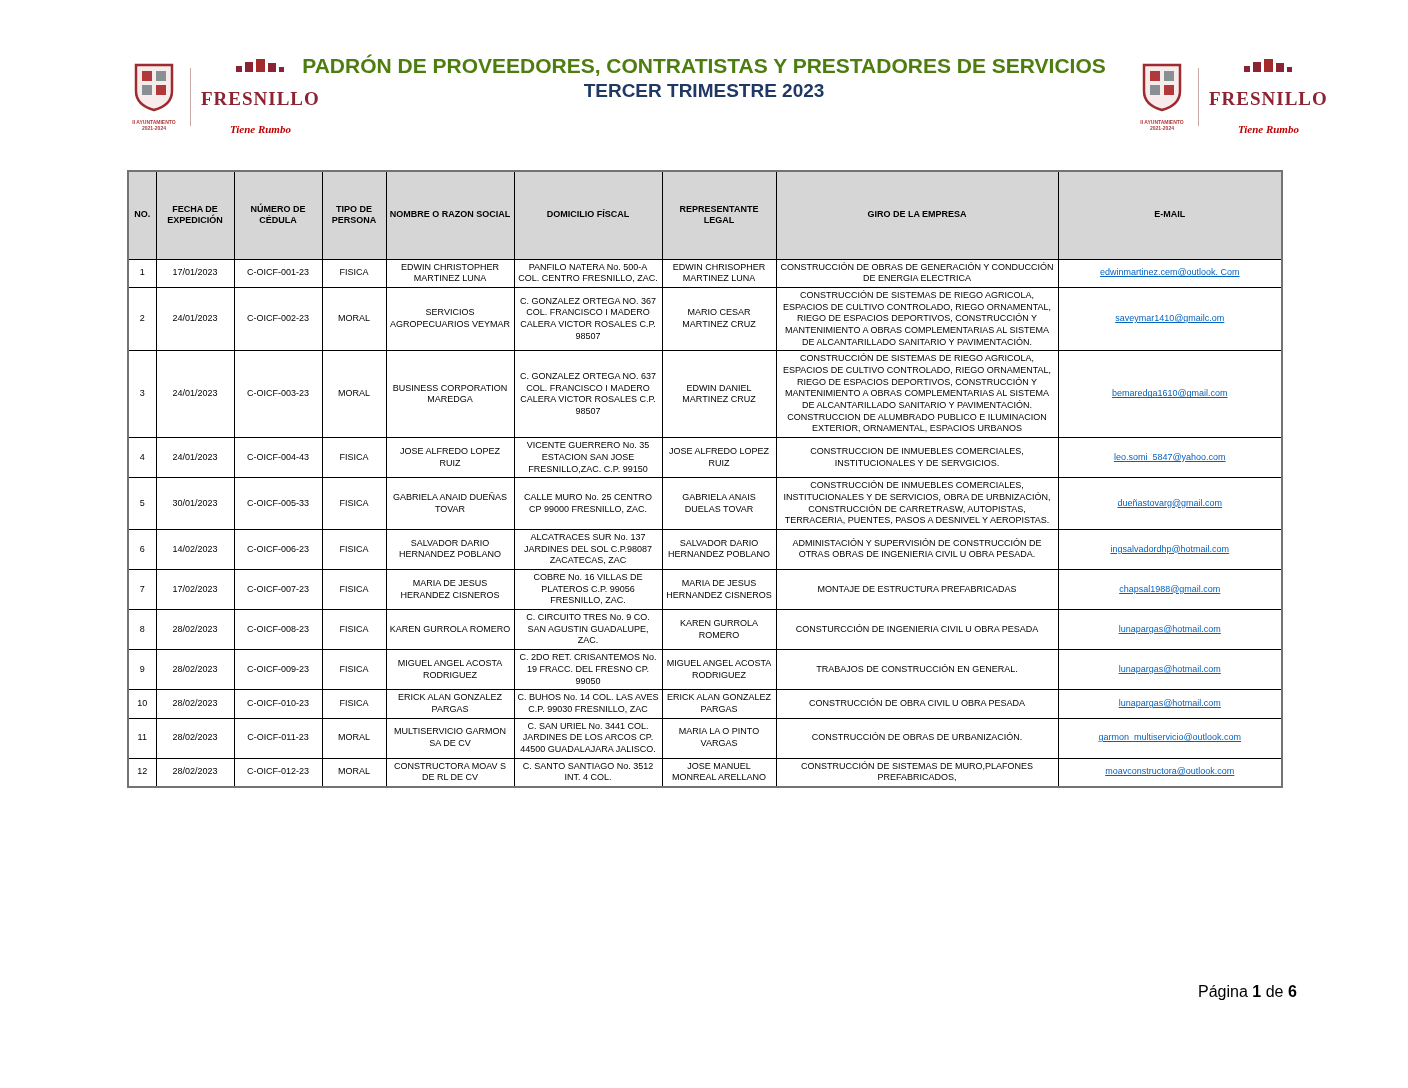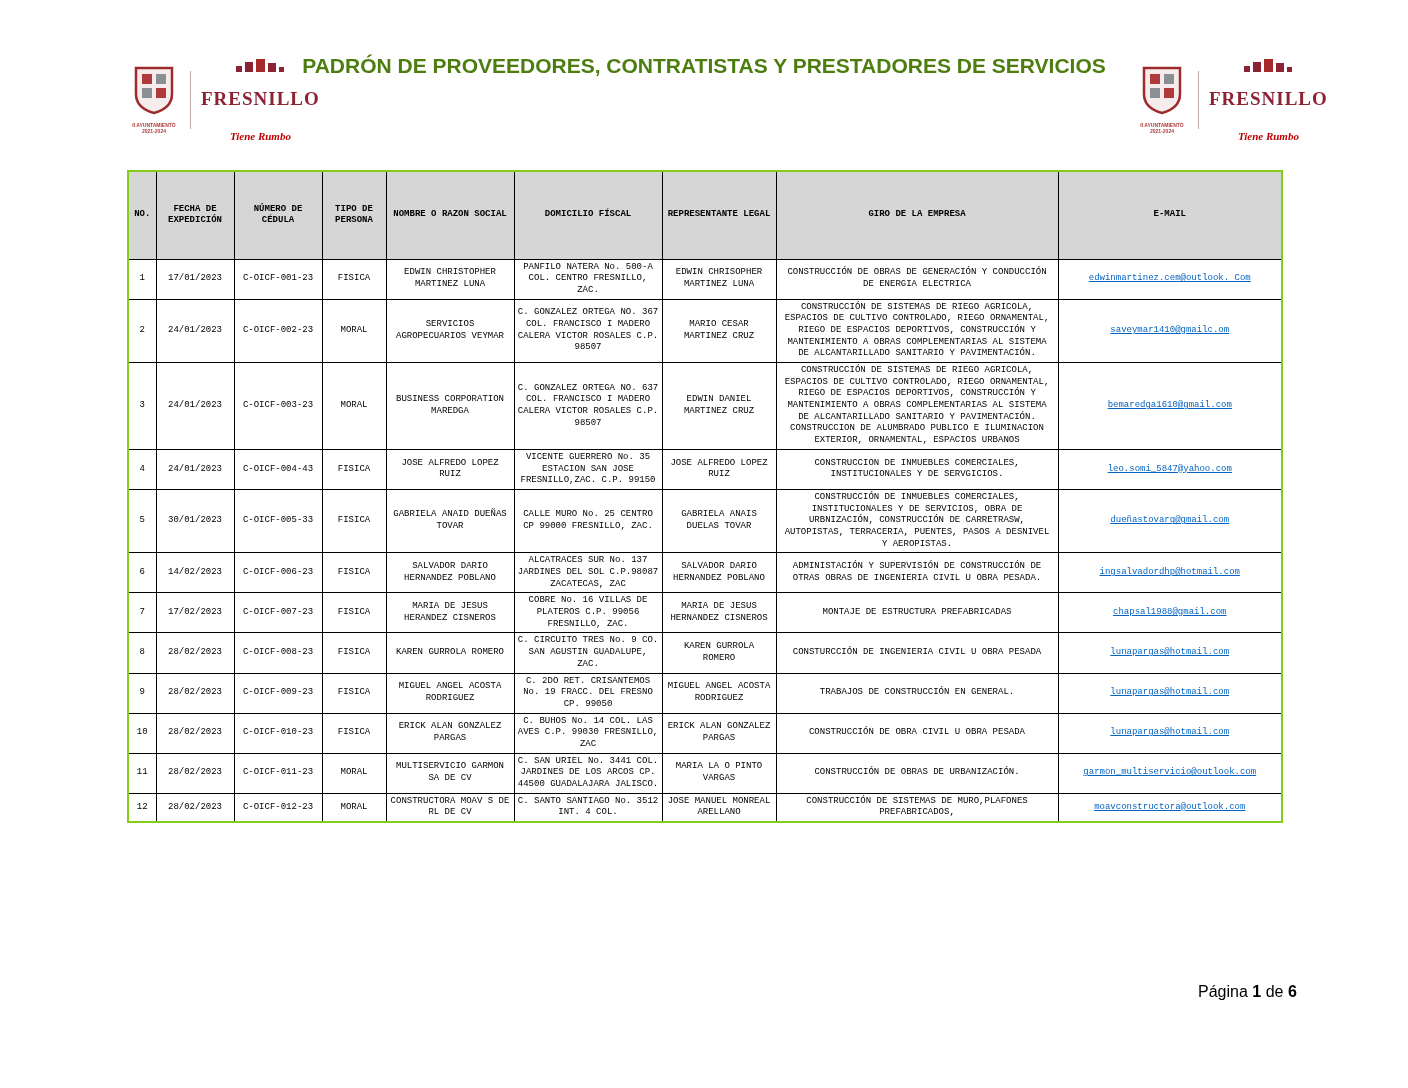--- a/index.html
+++ b/index.html
@@ -18,32 +18,32 @@
   .crest-block { display:flex; flex-direction:column; align-items:center; width:52px; }
   .crest-sub { font-size:5px; color:#b03a3a; text-align:center; line-height:1.2; margin-top:2px; font-weight:bold; }
   .logo-divider { width:1px; height:58px; background:#c9a8a8; }
   .wordmark-block { display:flex; flex-direction:column; align-items:center;gap:13px; }
   .wordmark-text {
     font-family:"Liberation Serif", serif; font-weight:bold; font-size:19px;
     color:#8c2332; letter-spacing:1px; line-height:1;
   }
   .wordmark-slogan {
     font-family:"Liberation Serif", serif; font-style:italic; font-weight:bold;
-    font-size:11px; color:#c00000; margin-top:9px;
+    font-size:11px; color:#c00000; margin-top:2px;
   }
   .titles { position:absolute; left:50%; transform:translateX(-50%); top:0; width:860px; text-align:center; }
   .title1 { color:#c00000; font-weight:bold; font-size:22px; line-height:1.25; }
   .title2 { color:#4d7c0f; font-weight:bold; font-size:21px; line-height:1.3; }
   .title3 { color:#1f3864; font-weight:bold; font-size:19px; line-height:1.3; }
 
   
   .table-wrap { position:absolute; top:170px; left:127px; width:1154px; }
   table.registry {
     border-collapse:collapse; table-layout:fixed; width:1154px;
-    border:2px solid #84cc16; font-family:Liberation Mono, monospace;
+    border:2px solid #737373; font-family:Liberation Sans, sans-serif;
   }
   table.registry th, table.registry td {
     border:1px solid #000; text-align:center; vertical-align:middle;
     padding:2px 3px; font-size:9px; line-height:1.3; color:#000;
     overflow:hidden; word-wrap:break-word;
   }
   table.registry th {
     background:#d6d6d6; font-weight:bold; height:88px; font-size:9px;
   }
   .col-no            { width:28px; }
@@ -94,20 +94,21 @@
             <rect x="45" y="9" width="5" height="5" fill="#8c2332"></rect>
           </svg>
         </span>
         <div class="wordmark-text">FRESNILLO</div>
         <div class="wordmark-slogan">Tiene Rumbo</div>
       </div>
     </div>
 
     <div class="titles">
       <div class="title2">PADRÓN DE PROVEEDORES, CONTRATISTAS Y PRESTADORES DE SERVICIOS</div>
+      <div class="title3">TERCER TRIMESTRE 2023</div>
     </div>
 
     <div class="logo-group right">
       <div class="crest-block">
         <span>
           <svg width="42" height="50" viewBox="0 0 42 50" aria-hidden="true">
             <path d="M3 2 h36 v26 q0 14 -18 19 q-18 -5 -18 -19 z" fill="#f7ecec" stroke="#9e2b2f" stroke-width="2.5"></path>
             <rect x="9" y="8" width="10" height="10" fill="#b03a3a"></rect>
             <rect x="23" y="8" width="10" height="10" fill="#8a8f94"></rect>
             <rect x="9" y="22" width="10" height="10" fill="#8a8f94"></rect>

